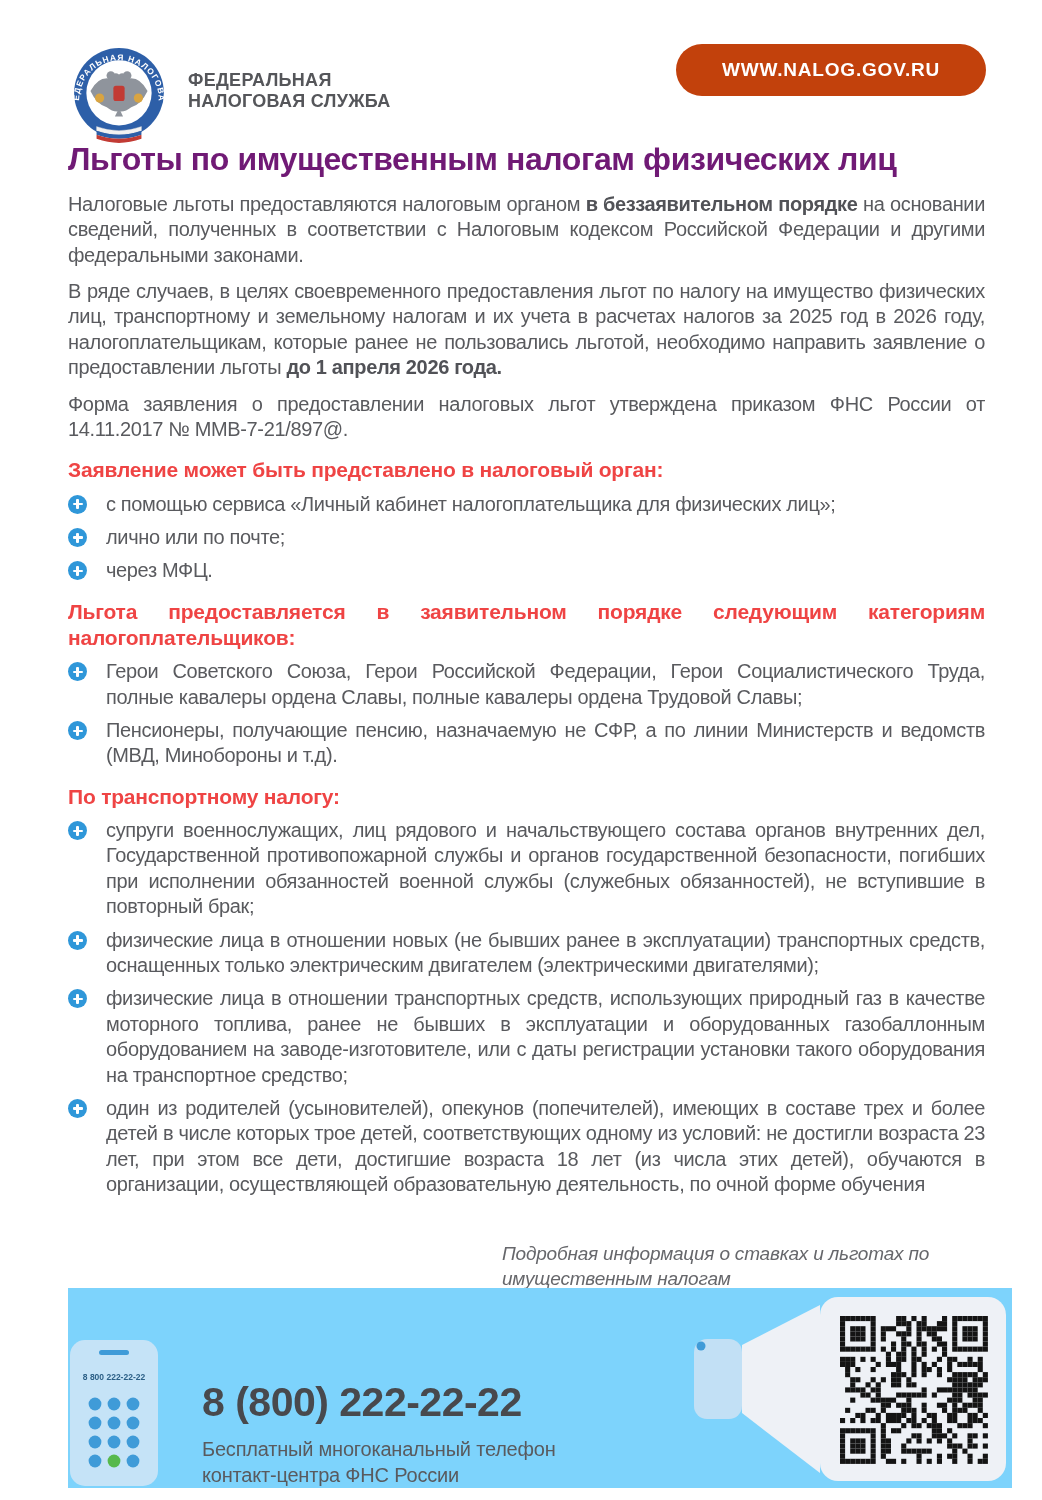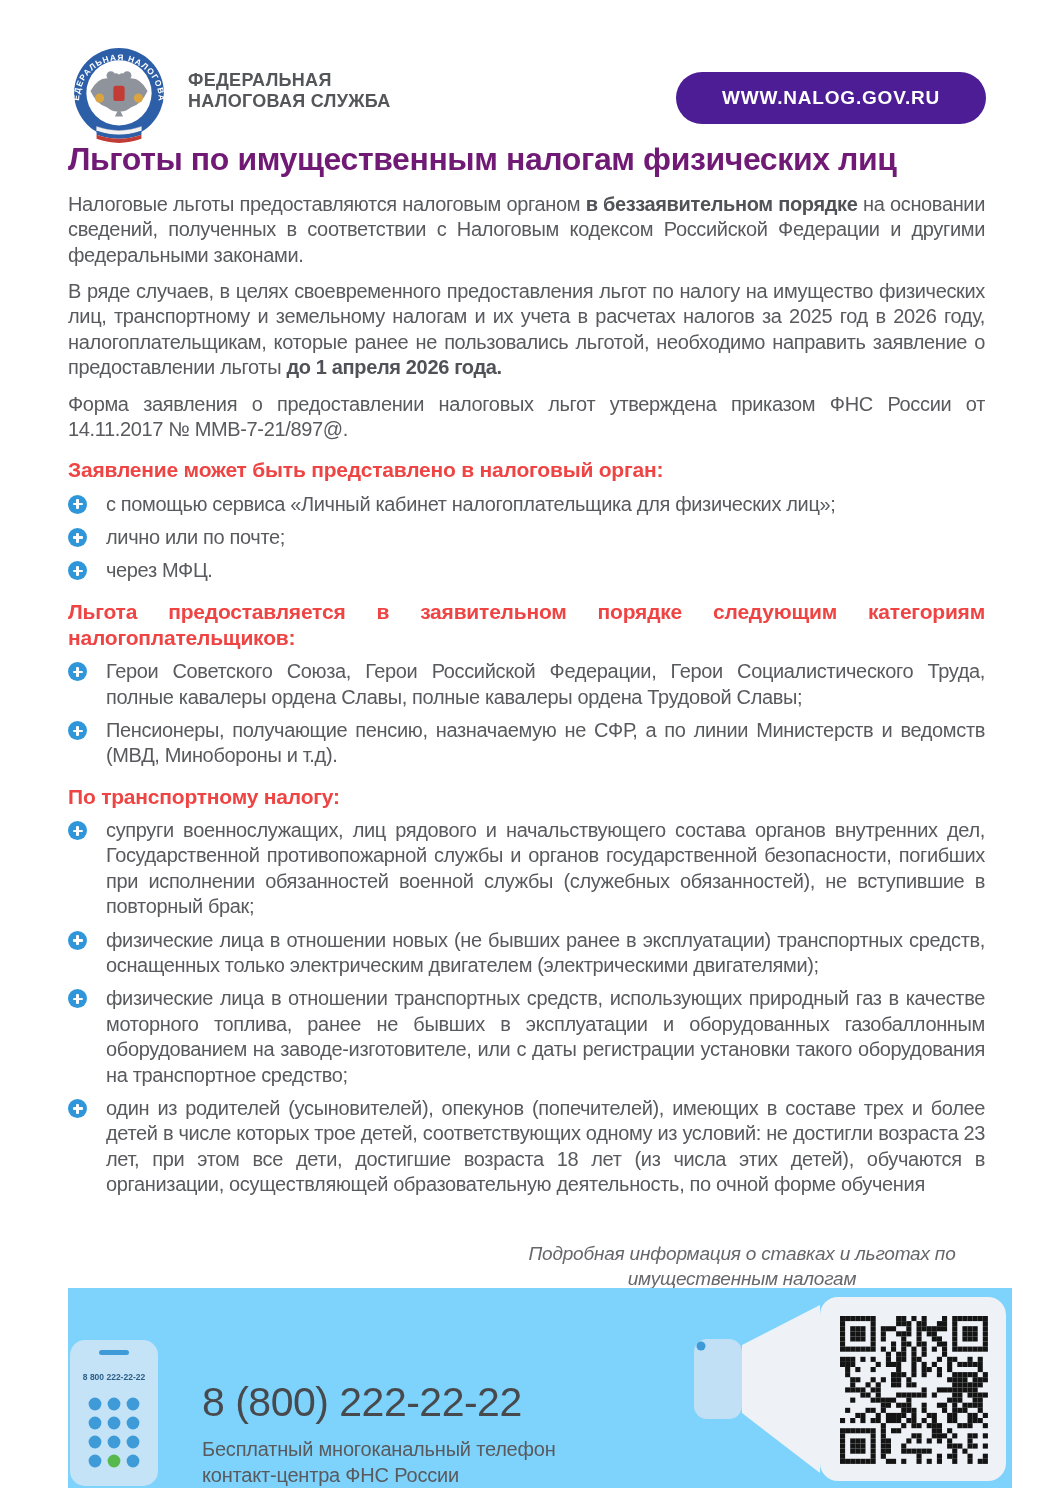--- a/index.html
+++ b/index.html
@@ -7,48 +7,48 @@
     width:1042px;height:1500px;position:relative;overflow:hidden;
     background:#ffffff;margin:0 auto;
     font-family:"Liberation Sans", sans-serif;
     color:#595a5e;
   }
   
   .header{position:absolute;top:44px;left:68px;right:56px;height:104px;display:flex;align-items:flex-start;}
   .emblem{width:102px;height:104px;flex:none;}
   .org-name{margin-left:18px;margin-top:26px;font-weight:bold;font-size:18px;line-height:1.18;color:#55565a;letter-spacing:.3px;}
   .url-pill{
-    margin-left:auto;margin-top:28px;background:#4c1d95;color:#ffffff;
+    margin-left:auto;background:#c2410c;color:#ffffff;
     border:none;border-radius:27px;padding:15px 46px;
     font-family:inherit;font-weight:bold;font-size:19px;letter-spacing:.8px;cursor:pointer;
   }
   
   .content{position:absolute;top:142px;left:68px;right:57px;height:1100px;overflow:hidden;}
   .page-title{font-size:32px;font-weight:bold;color:#701a75;letter-spacing:-.4px;margin:0 0 14px 0;line-height:1.12;}
   .para{font-size:20px;line-height:1.27;letter-spacing:-.35px;text-align:justify;margin:0 0 11px 0;}
   .para b{color:#515257;}
   .sec-heading{font-size:21px;font-weight:bold;color:#ef4444;letter-spacing:-.2px;text-align:justify;line-height:1.25;margin:15px 0 8px 0;}
   .bullet-row{display:flex;align-items:flex-start;margin:0 0 8px 0;}
   .bullet-dot{
     flex:none;width:19px;height:19px;border-radius:50%;background:#2f97d9;position:relative;margin-top:3px;
   }
   .bullet-dot::before,.bullet-dot::after{content:"";position:absolute;background:#ffffff;border-radius:1px;}
   .bullet-dot::before{left:4.5px;top:8.5px;width:10px;height:2.4px;}
   .bullet-dot::after{left:8.3px;top:4.7px;width:2.4px;height:10px;}
   .bullet-text{flex:1;margin-left:19px;font-size:20px;line-height:1.27;letter-spacing:-.35px;text-align:justify;}
   
   .note{
     position:absolute;top:1241px;right:60px;width:480px;
-    font-style:italic;font-size:19px;line-height:1.32;color:#66676b;text-align:center;letter-spacing:-.2px;
+    font-style:italic;font-size:19px;line-height:1.32;color:#66676b;text-align:left;letter-spacing:-.2px;
   }
   
   .footer{position:absolute;top:1288px;left:68px;right:30px;height:200px;background:#7dd3fc;display:flex;align-items:flex-end;}
   .phone-box{flex:none;margin-top:10px;}
   .phone-text{margin-left:42px;margin-top:28px;width:390px;}
-  .phone-number{font-size:41px;font-weight:normal;color:#48494d;letter-spacing:-.5px;white-space:nowrap;}
+  .phone-number{font-size:41px;font-weight:bold;color:#48494d;letter-spacing:-.5px;white-space:nowrap;}
   .phone-label{margin-top:10px;font-size:20px;line-height:1.3;color:#595a5e;letter-spacing:-.2px;}
   .qr-wrap{margin-left:auto;margin-top:-2px;}
 </style>
 </head>
 <body>
 
 <div class="page">
 
   <div class="header">
 

